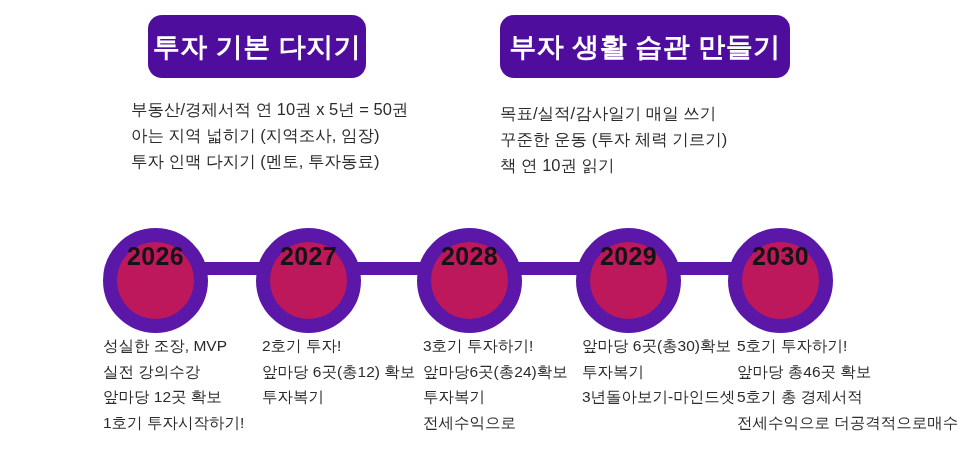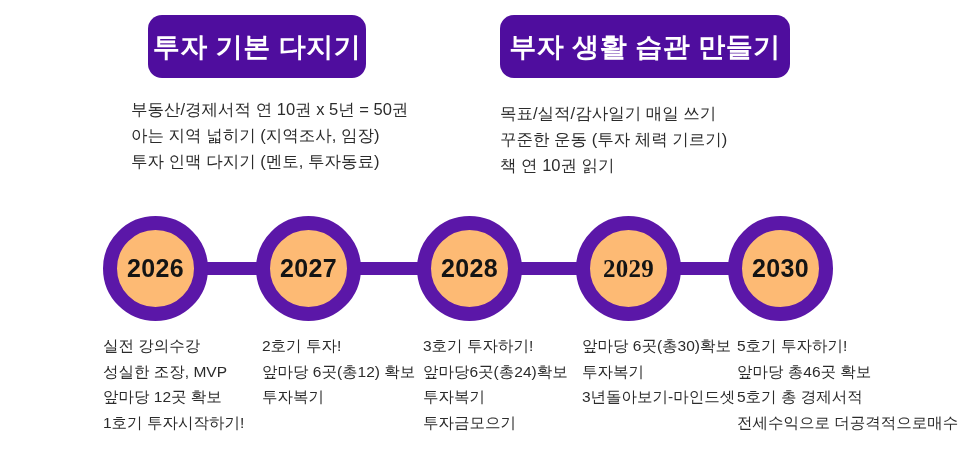--- a/index.html
+++ b/index.html
@@ -65,26 +65,25 @@
     height: 13px;
     background: #5B17A8;
     top: 262px;
   }
   .node {
     position: absolute;
     width: 105px;
     height: 105px;
     border-radius: 50%;
     border: 14px solid #5B17A8;
-    background: #fdba74;
+    background: #be185d;
     box-sizing: border-box;
     display: flex;
-    align-items: center;
     justify-content: center;
-    top: 216px;
+    top: 228px;
   }
   .node-year {
     font-size: 25px;
     font-weight: 700;
     color: #141414;
     letter-spacing: 0.3px;
   }
 
   
   .detail-col {
@@ -128,46 +127,46 @@
 
     <div class="node" style="left:103px;">
       <span class="node-year">2026</span>
     </div>
     <div class="node" style="left:256px;">
       <span class="node-year">2027</span>
     </div>
     <div class="node" style="left:417px;">
       <span class="node-year">2028</span>
     </div>
-    <div class="node" style="left:576px;font-family:Liberation Serif, serif;">
+    <div class="node" style="left:576px;">
       <span class="node-year">2029</span>
     </div>
     <div class="node" style="left:728px;">
       <span class="node-year">2030</span>
     </div>
   </div>
 
   <div class="detail-col" style="left:103px;">
+    <span class="detail-line">성실한 조장, MVP</span>
     <span class="detail-line">실전 강의수강</span>
-    <span class="detail-line">성실한 조장, MVP</span>
     <span class="detail-line">앞마당 12곳 확보</span>
     <span class="detail-line">1호기 투자시작하기!</span>
   </div>
 
   <div class="detail-col" style="left:262px;">
     <span class="detail-line">2호기 투자!</span>
     <span class="detail-line">앞마당 6곳(총12) 확보</span>
     <span class="detail-line">투자복기</span>
   </div>
 
   <div class="detail-col" style="left:423px;">
     <span class="detail-line">3호기 투자하기!</span>
     <span class="detail-line">앞마당6곳(총24)확보</span>
     <span class="detail-line">투자복기</span>
-    <span class="detail-line">투자금모으기</span>
+    <span class="detail-line">전세수익으로</span>
   </div>
 
   <div class="detail-col" style="left:582px;">
     <span class="detail-line">앞마당 6곳(총30)확보</span>
     <span class="detail-line">투자복기</span>
     <span class="detail-line">3년돌아보기-마인드셋</span>
   </div>
 
   <div class="detail-col" style="left:737px;">
     <span class="detail-line">5호기 투자하기!</span>

